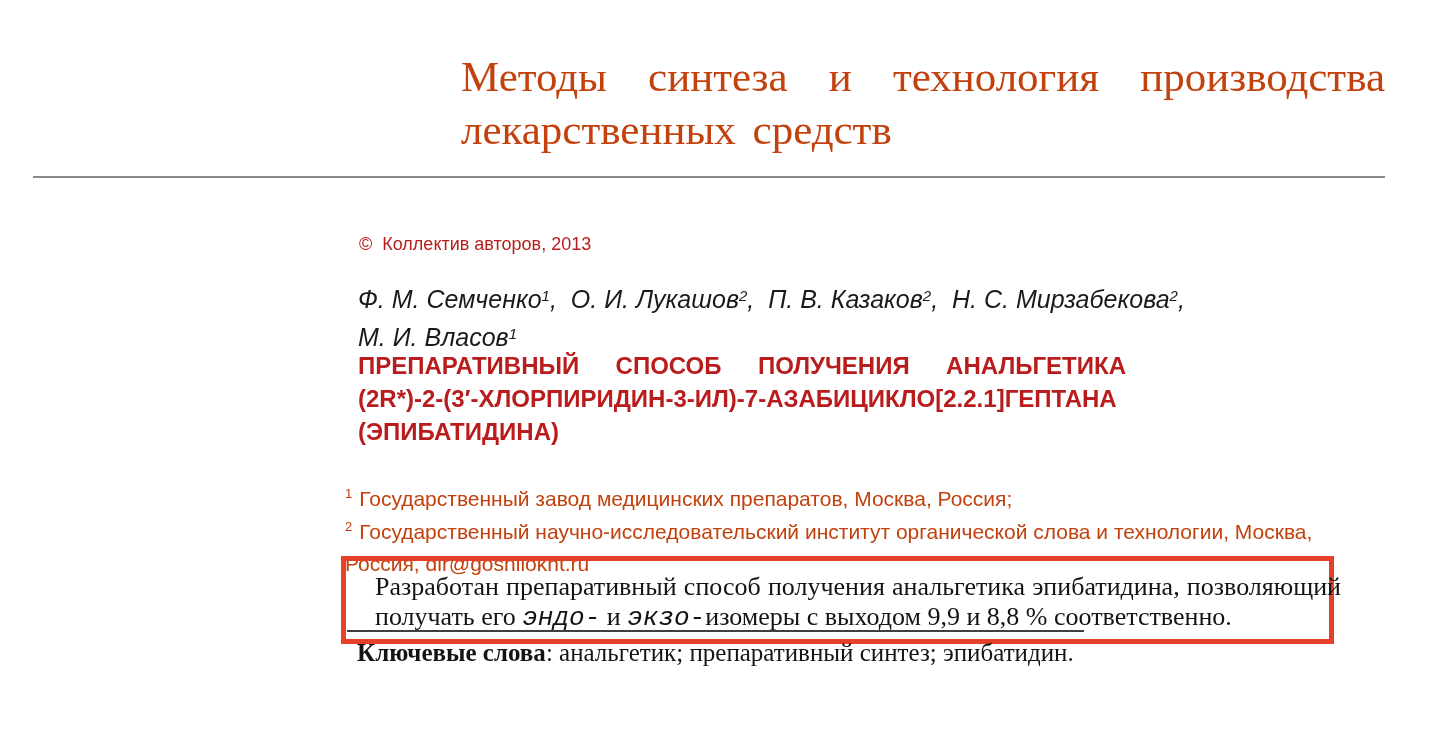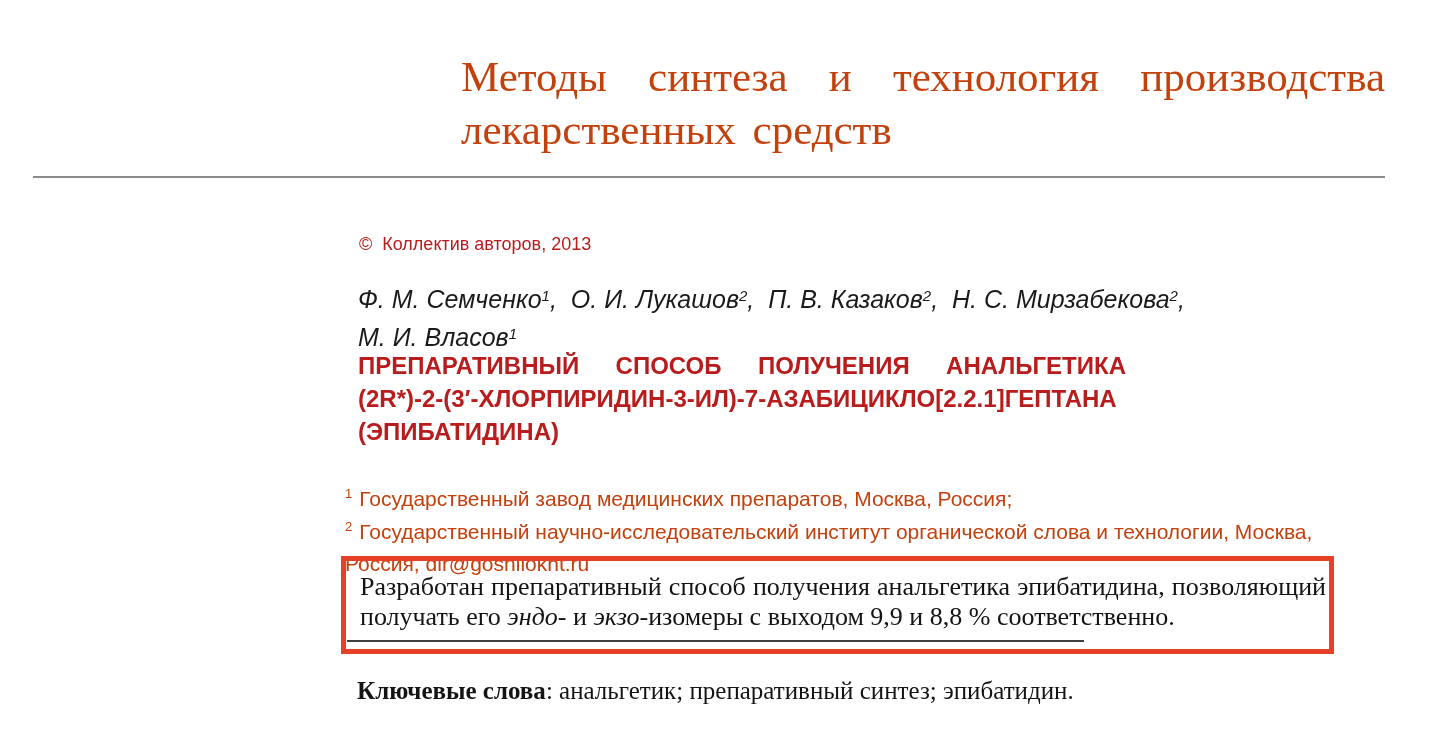--- a/index.html
+++ b/index.html
@@ -48,40 +48,40 @@
 
   .affiliations {
     position: absolute; left: 345px; top: 464px; width: 1010px;
     font-size: 21px; line-height: 29.5px; color: #c2410c; margin-top: 20px;
   }
   .aff-sup { font-size: 13px; position: relative; top: -8px; margin-right: 7px; }
   .aff-item { white-space: normal; }
 
   
   .abstract-box {
-    position: absolute; left: 341px; top: 556px; width: 993px; height: 98px;
+    position: absolute; left: 341px; top: 556px; width: 993px; height: 88px;
     border: 5px solid #e64128;
-    padding: 11px 4px 0 14px;
+    padding: 11px 4px 0 29px;
     background: transparent;
   }
   .abstract {
     font-family: "Liberation Serif", serif;
     font-size: 26px; line-height: 30px; color: #141414;
     width: 966px;
   }
   .abstract .ab1 { display: block; text-align: justify; text-align-last: justify; }
   .abstract .ab2 { display: block; white-space: nowrap; }
-  .abstract .iso { font-style: italic; }
+  .abstract .iso { font-style: italic; font-family: Liberation Mono, monospace; }
   .abstract-underline {
     position: absolute; left: 1px; bottom: 7px; width: 737px; height: 2px;
     background: #3f3f3f;
   }
 
   .keywords {
-    position: absolute; left: 357px; top: 677px;
+    position: absolute; left: 357px; top: 639px;
     font-family: "Liberation Serif", serif;
     font-size: 25px; color: #141414; white-space: nowrap;
   }
   .keywords .kw-label { font-weight: bold; }
 </style>
 </head>
 <body>
 
 <div class="page">
 

